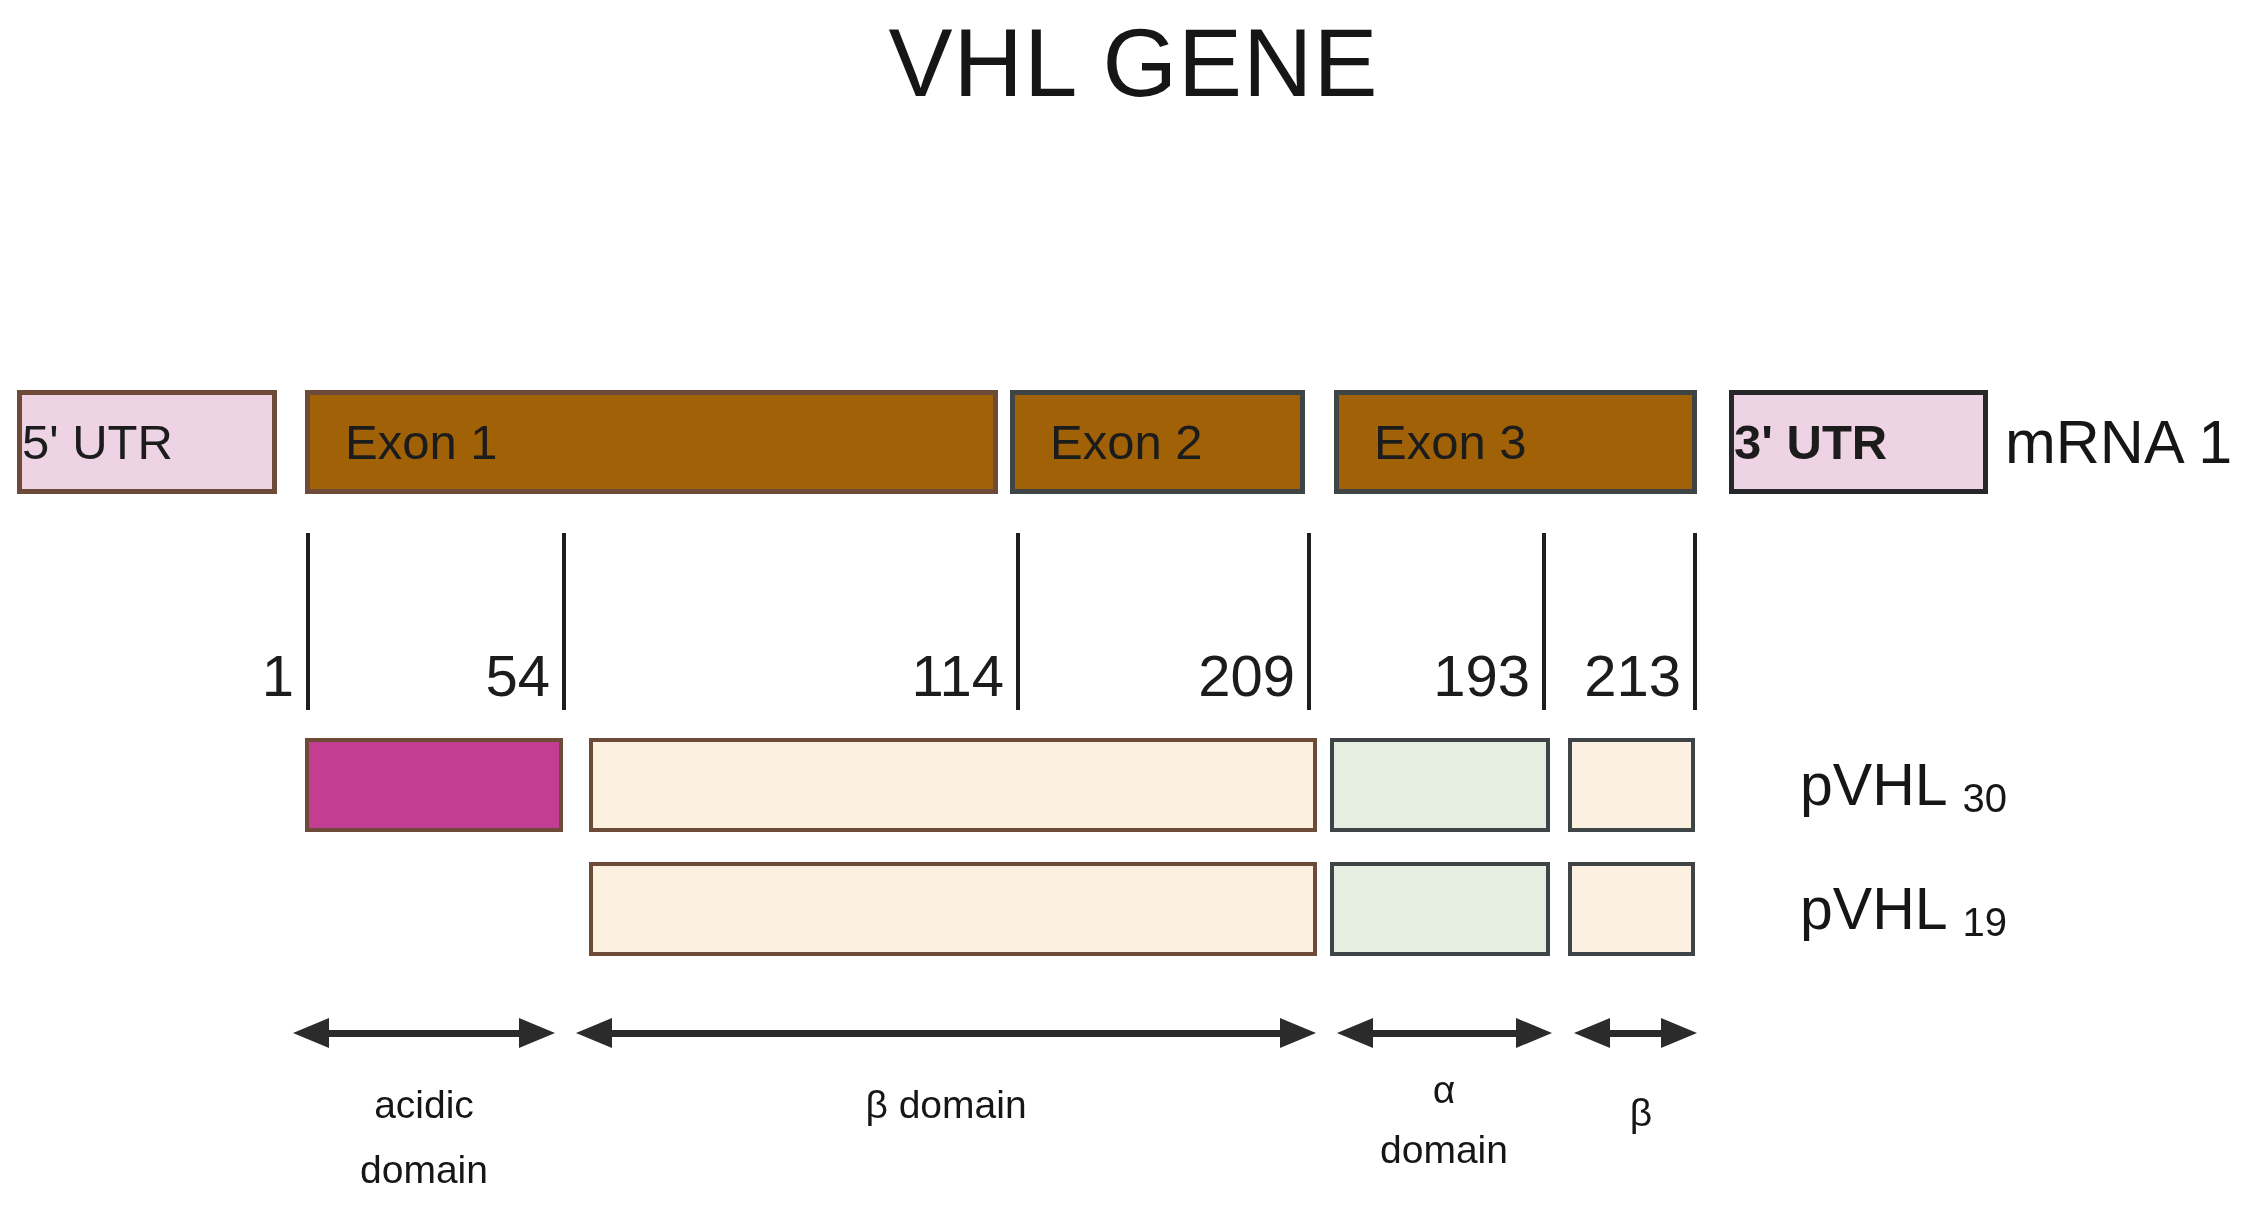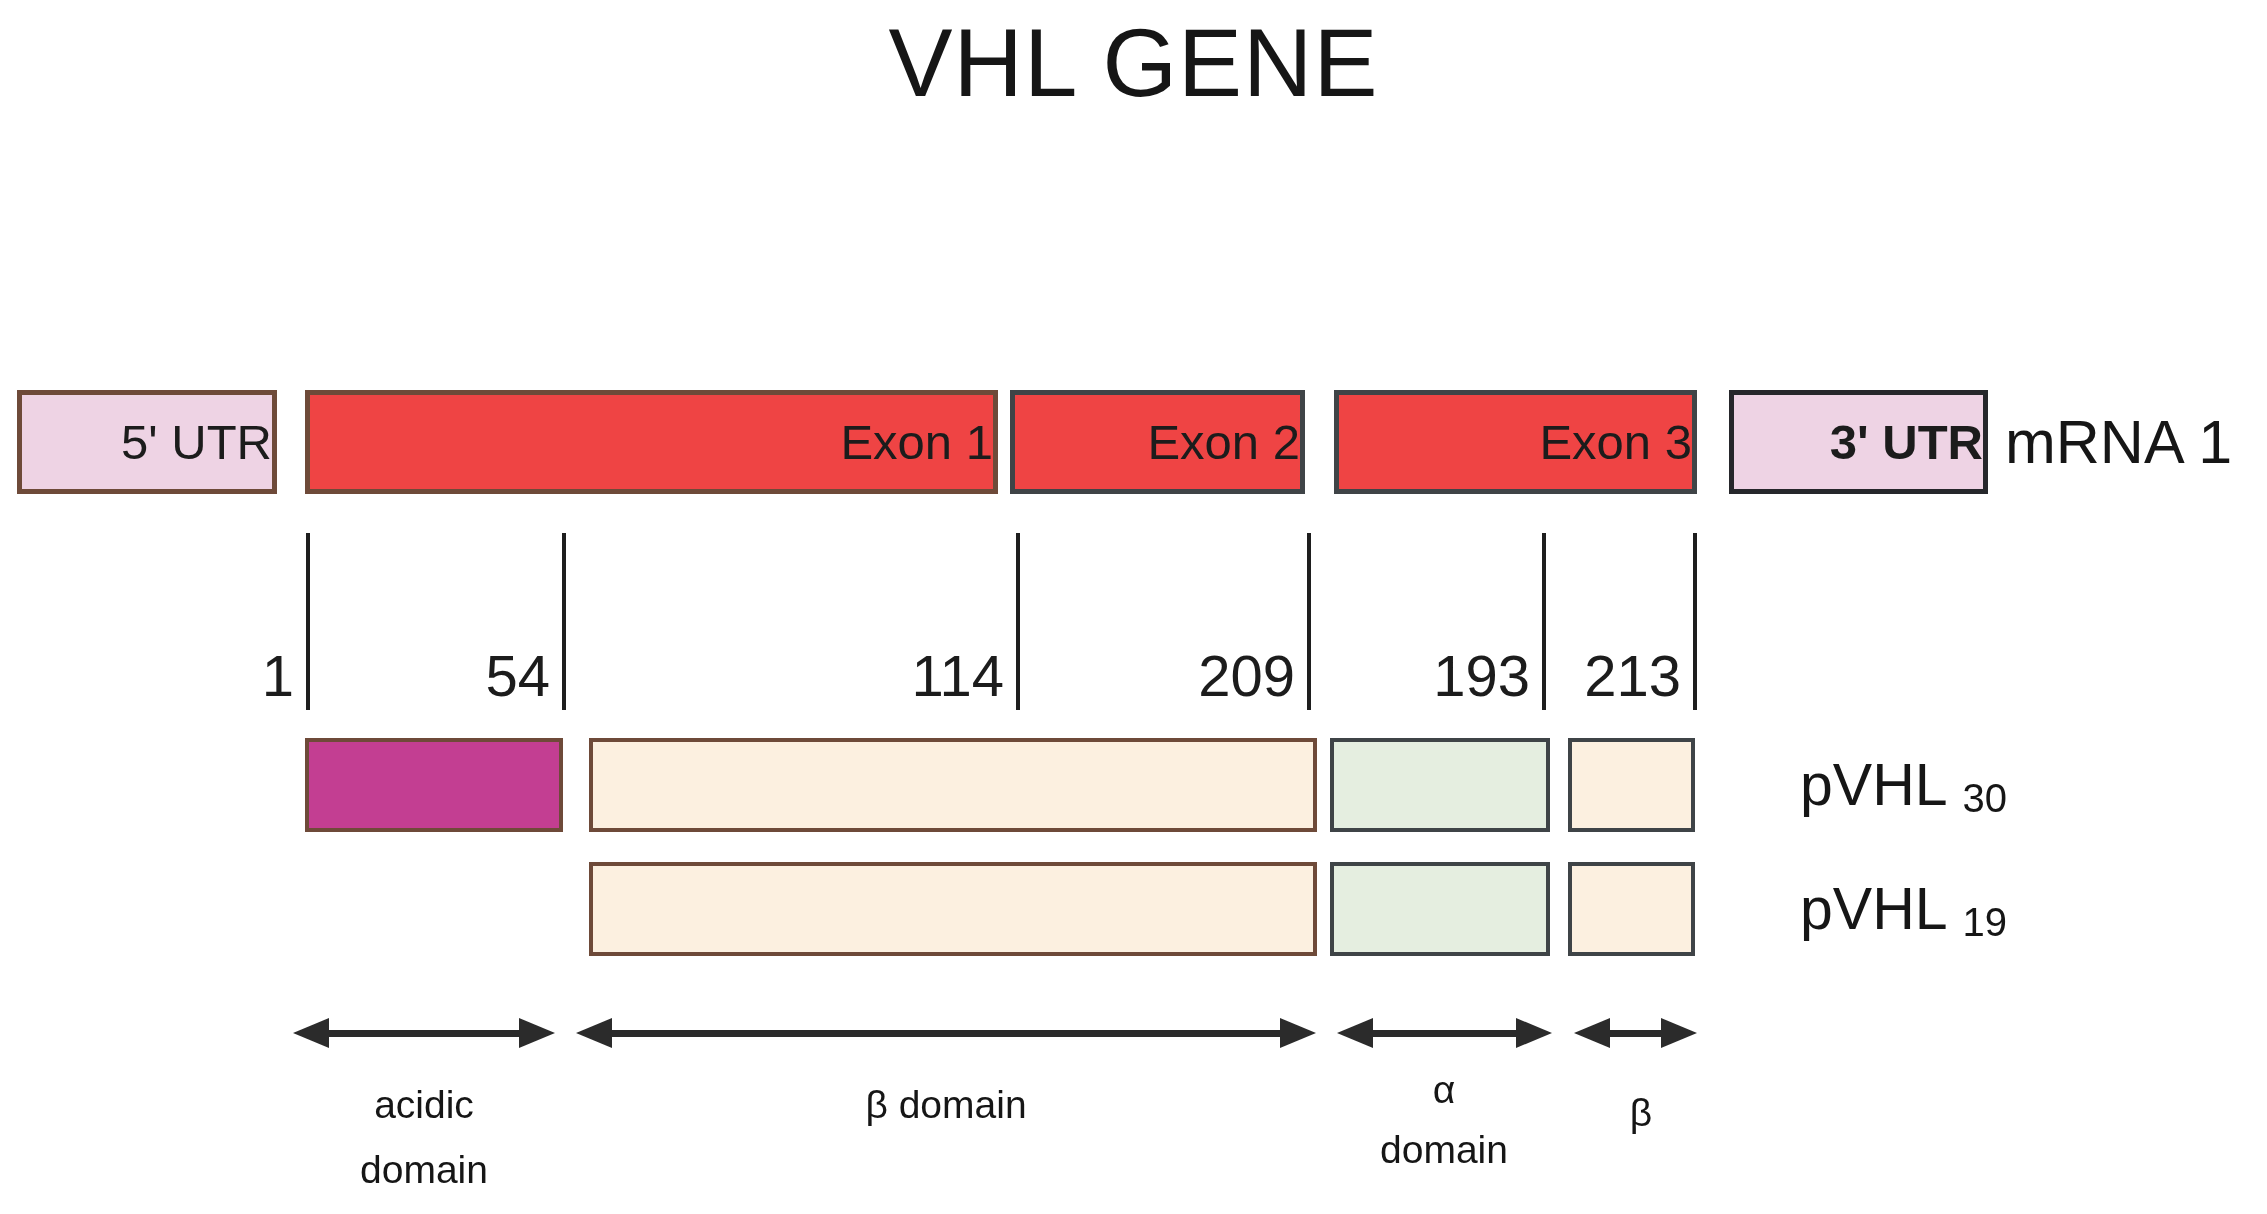--- a/index.html
+++ b/index.html
@@ -17,25 +17,25 @@
   #title{
     left:0;top:8px;width:2267px;
     text-align:center;
     font-size:96px;font-weight:500;letter-spacing:1px;
     color:#161616;
   }
 
   
   .mbox{
     top:390px;height:104px;
-    display:flex;align-items:center;justify-content:flex-end;
+    display:flex;align-items:center;justify-content:flex-start;
     font-size:49px;
     border-style:solid;border-width:5px;
   }
-  .fill-teal{background:#ef4444;}
+  .fill-teal{background:#a16207;padding-left:35px;}
   .fill-pink{background:#eed3e4;}
   .fill-magenta{background:#c33e92;}
   .fill-cream{background:#fcf0e0;}
   .fill-green{background:#e5eee0;}
   .b-brown{border-color:#6e4a39;}
   .b-dark{border-color:#3f4447;}
   .b-black{border-color:#26272b;font-weight:bold;}
 
   #seg-utr5 {left:17px;  width:260px;}
   #seg-exon1{left:305px; width:693px;}

